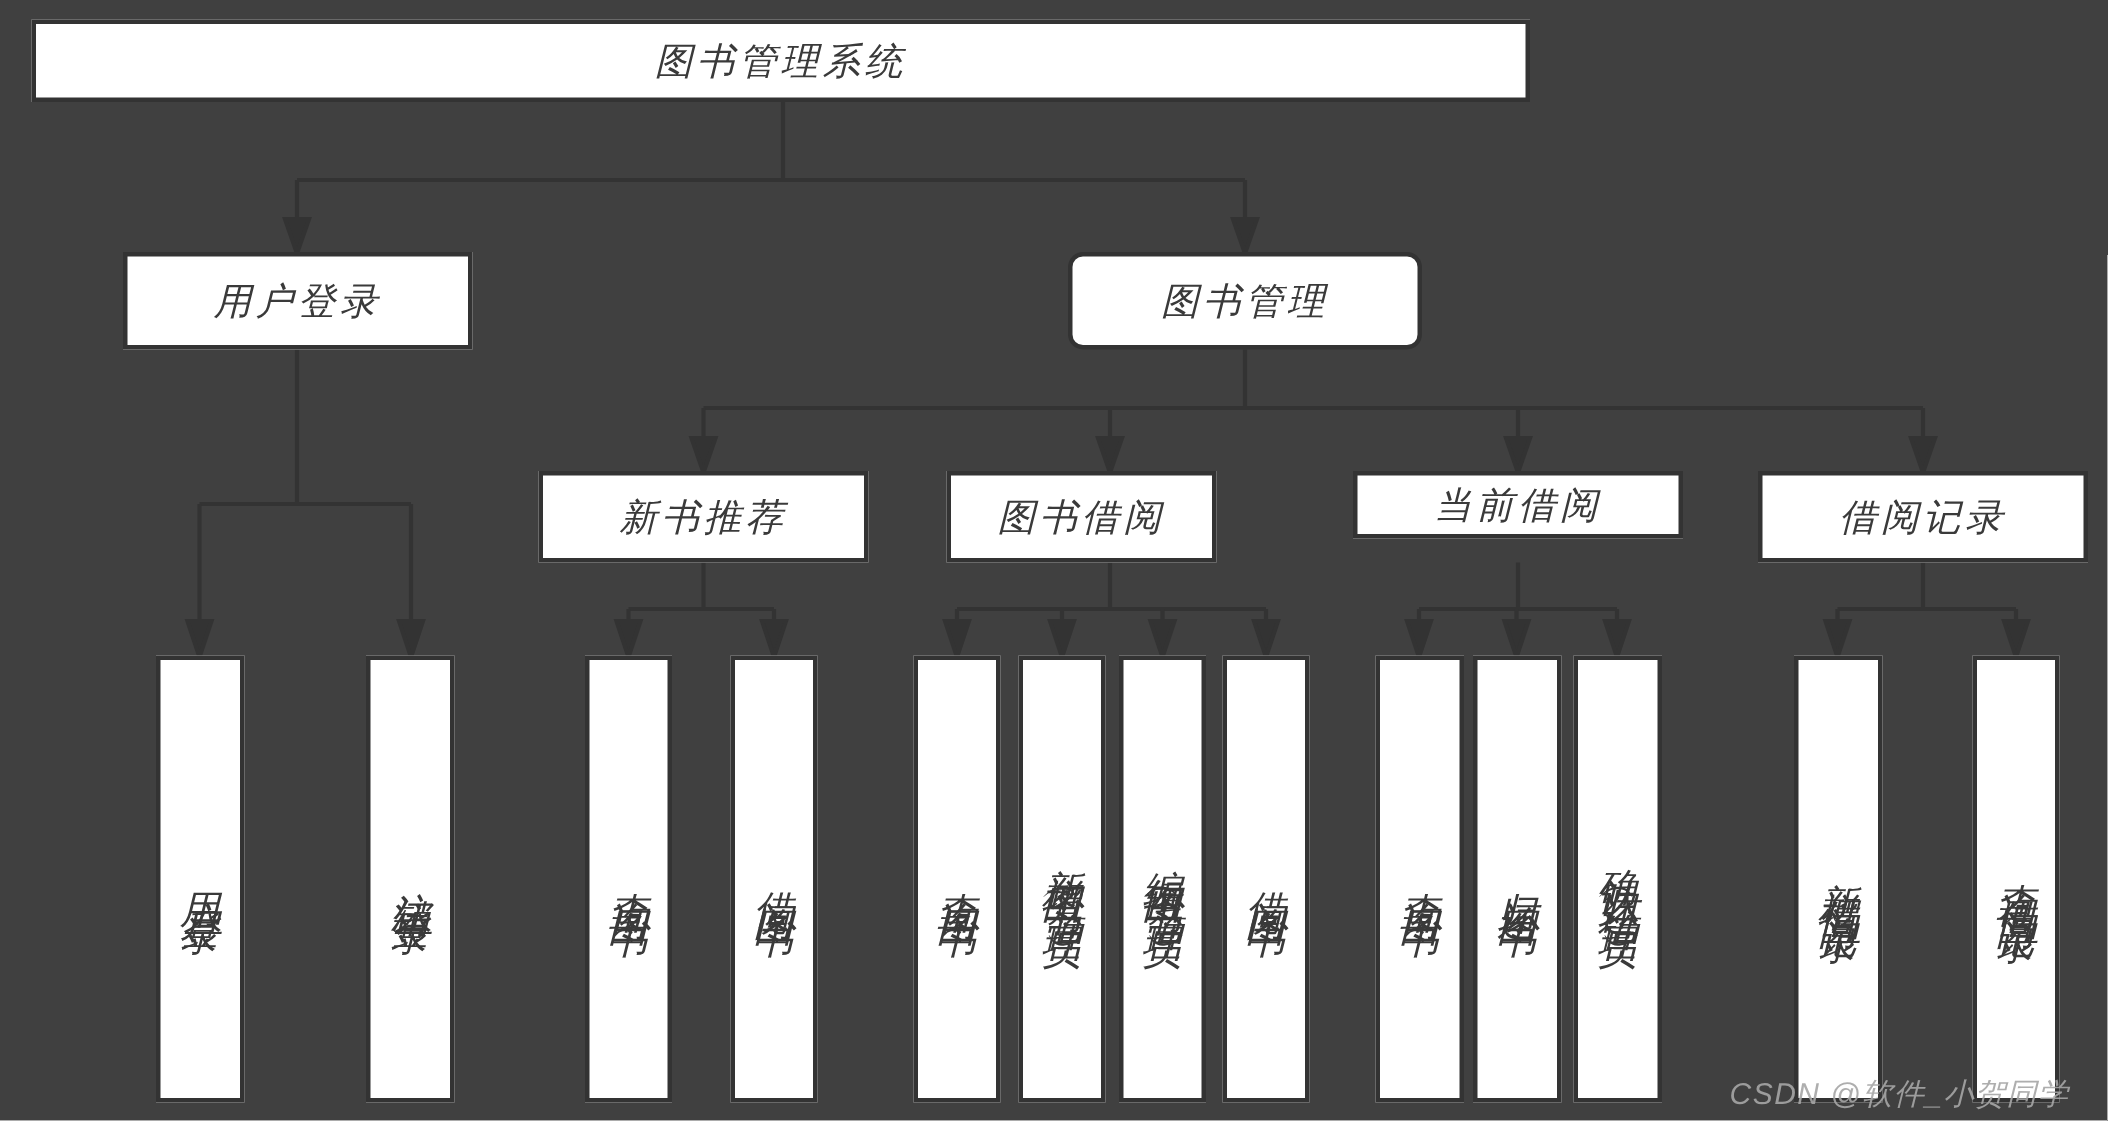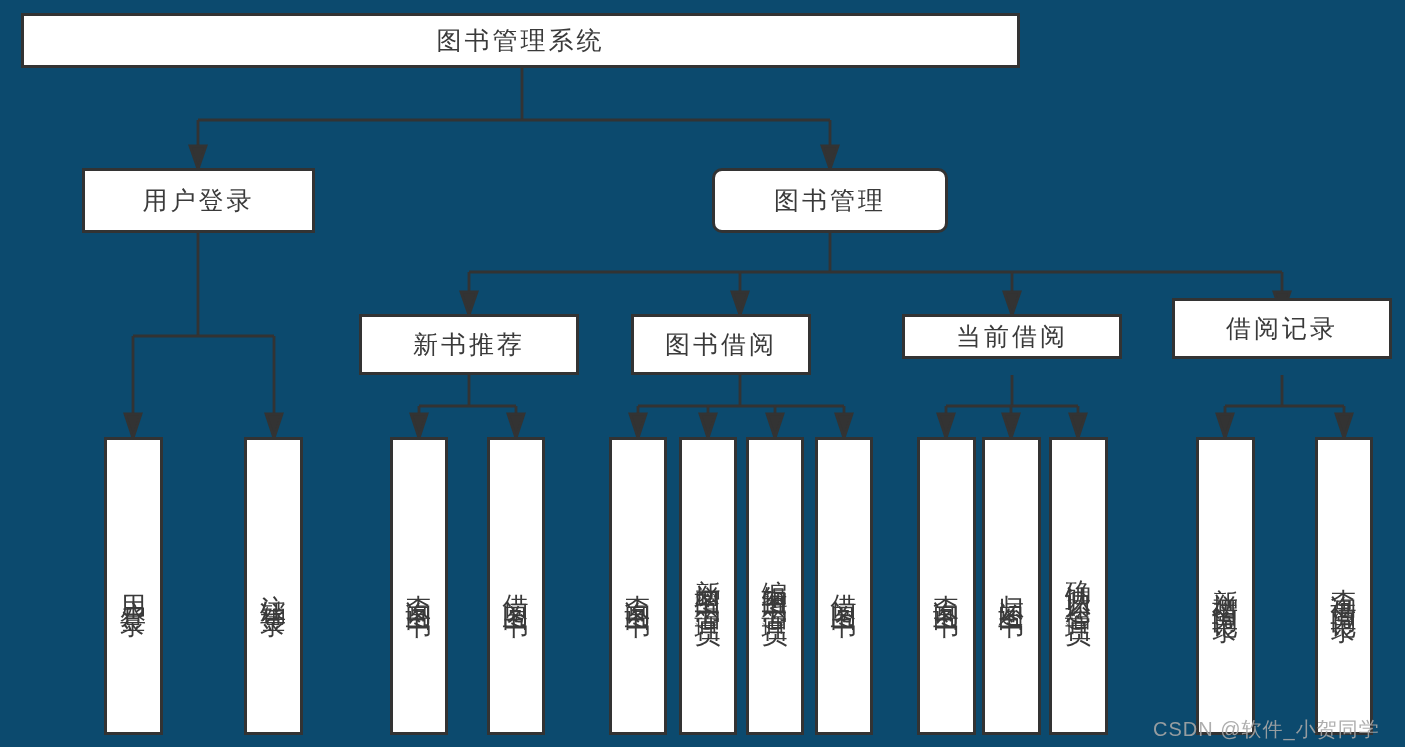--- a/index.html
+++ b/index.html
@@ -4,24 +4,25 @@
 <style>
   html, body {
     margin: 0;
     padding: 0;
     background: #ffffff;
   }
   .canvas {
     position: relative;
     width: 1405px;
     height: 747px;
-    background: #0c4a6e;
+    background: #404040;
     font-family: "Liberation Sans", "DejaVu Sans", sans-serif;
     color: #3a3a3a;
     overflow: hidden;
+    font-style: italic;
   }
   svg.connectors {
     position: absolute;
     left: 0; top: 0;
     width: 1405px; height: 747px;
     z-index: 1;
   }
   .box {
     position: absolute;
     background: #ffffff;
@@ -46,21 +47,21 @@
     line-height: 1;
     color: #3a3a3a;
   }
   
   .root-box   { left: 21px;  top: 13px;  width: 999px; height: 55px; }
   .lvl2-a     { left: 82px;  top: 168px; width: 233px; height: 65px; }
   .lvl2-b     { left: 712px; top: 168px; width: 236px; height: 65px; border-radius: 10px; }
   .sec-0      { left: 359px; top: 314px; width: 220px; height: 61px; }
   .sec-1      { left: 631px; top: 314px; width: 180px; height: 61px; }
   .sec-2      { left: 902px; top: 314px; width: 220px; height: 45px; }
-  .sec-3      { left: 1172px;top: 298px; width: 220px; height: 61px; }
+  .sec-3      { left: 1172px;top: 314px; width: 220px; height: 61px; }
   .leaf       { top: 437px; height: 298px; }
   .leaf-0  { left: 104px;  width: 59px; }
   .leaf-1  { left: 244px;  width: 59px; }
   .leaf-2  { left: 390px;  width: 58px; }
   .leaf-3  { left: 487px;  width: 58px; }
   .leaf-4  { left: 609px;  width: 58px; }
   .leaf-5  { left: 679px;  width: 58px; }
   .leaf-6  { left: 746px;  width: 58px; }
   .leaf-7  { left: 815px;  width: 58px; }
   .leaf-8  { left: 917px;  width: 59px; }

